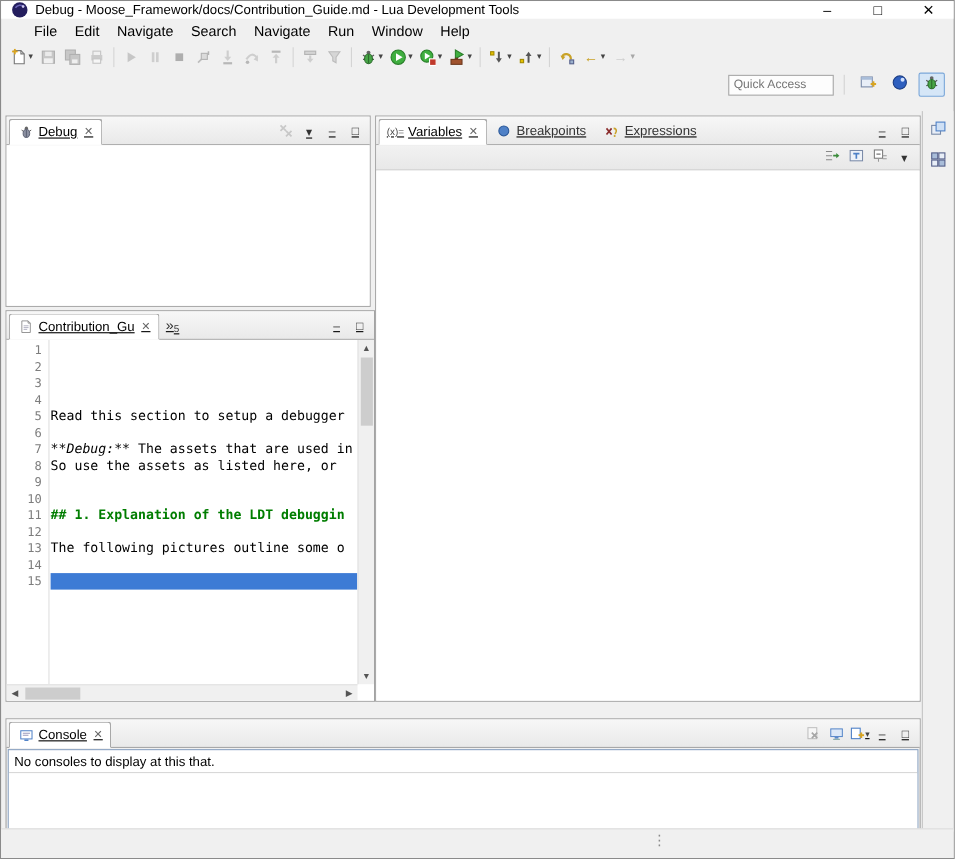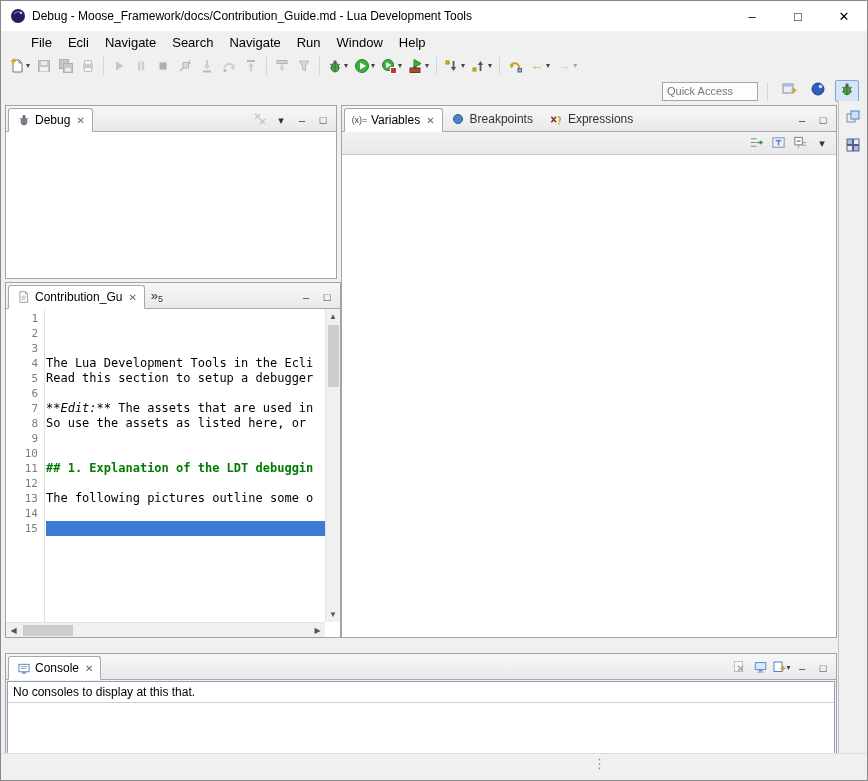--- a/index.html
+++ b/index.html
@@ -1,19 +1,19 @@
 <!DOCTYPE html>
 <html style="--sel: #3d7bd5; --mdh: #007d00;"><head>
 <meta charset="utf-8">
 <style>
   html,body{margin:0;padding:0;background:#c8c8c8;font-family:"Liberation Sans",sans-serif;}
   .window{position:relative;width:868px;height:781px;background:#f0f0f0;border:1px solid #8a8a8a;box-sizing:border-box;overflow:hidden;}
 
   
-  .titlebar{height:30px;background:#ffffff;display:flex;align-items:center;}
+  .titlebar{height:16px;background:#ffffff;display:flex;align-items:center;}
   .app-ic{width:16px;height:16px;margin:0 6px 0 9px;flex:0 0 auto;}
   .title-text{font-size:12px;color:#000;white-space:nowrap;}
   .win-controls{margin-left:auto;display:flex;height:100%;}
   .win-btn{width:46px;height:100%;display:flex;align-items:center;justify-content:center;font-size:13px;color:#000;cursor:default;}
 
   
   .menubar{height:22px;display:flex;align-items:center;padding-left:22px;font-size:13px;color:#000;}
   .menu-item{padding:2px 8px;cursor:default;}
 
   
@@ -27,21 +27,21 @@
   .glyph.gold{color:#c9a227;}
 
   
   .subrow{height:24px;display:flex;align-items:center;justify-content:flex-end;padding-right:8px;gap:5px;}
   .qa-input{width:86px;height:17px;border:1px solid #a6a6a6;background:#fdfdfd;font-size:11px;padding:0 4px;font-family:"Liberation Sans",sans-serif;}
   .persp-btn{width:22px;height:20px;display:flex;align-items:center;justify-content:center;border:1px solid transparent;cursor:default;}
   .persp-btn.active{background:#d5e6f7;border:1px solid #7aa7d9;border-radius:2px;}
 
   
   .view{position:absolute;background:#f1f1f1;border:1px solid #a3a3a3;display:flex;flex-direction:column;box-sizing:border-box;}
-  .tabbar{height:25px;display:flex;align-items:flex-end;background:linear-gradient(#f7f7f7,#e9e9e9);border-bottom:1px solid #a8a8a8;padding-left:2px;flex:0 0 auto;}
+  .tabbar{height:25px;display:flex;align-items:flex-end;background:linear-gradient(#f7f7f7,#e9e9e9);border-bottom:1px solid #a8a8a8;padding-left:2px;flex:0 0 auto;text-decoration:underline;}
   .tab{height:22px;display:flex;align-items:center;gap:4px;padding:0 7px;font-size:12px;color:#333;border:1px solid transparent;white-space:nowrap;cursor:default;}
   .tab.selected{background:#fff;border:1px solid #a8a8a8;border-bottom:1px solid #fff;margin-bottom:-1px;border-radius:3px 3px 0 0;color:#000;}
   .tab .ticon{width:15px;height:14px;display:flex;align-items:center;justify-content:center;}
   .tab .tclose{font-size:10px;color:#666;margin-left:2px;}
   .tabbar-right{margin-left:auto;display:flex;align-items:center;gap:3px;padding:0 4px 3px 0;}
   .vbtn{width:18px;height:16px;display:flex;align-items:center;justify-content:center;font-size:11px;color:#333;cursor:default;}
   .vbtn.dis{filter:grayscale(1);opacity:.45;}
   .view-toolbar{height:22px;display:flex;align-items:center;justify-content:flex-end;gap:4px;padding-right:5px;background:linear-gradient(#f2f2f2,#e8e8e8);border-bottom:1px solid #c9c9c9;flex:0 0 auto;}
   .content{flex:1;background:#fff;position:relative;overflow:hidden;}
 
@@ -93,21 +93,21 @@
     <span class="title-text">Debug - Moose_Framework/docs/Contribution_Guide.md - Lua Development Tools</span>
     <div class="win-controls">
       <div class="win-btn">–</div>
       <div class="win-btn">□</div>
       <div class="win-btn">✕</div>
     </div>
   </div>
 
   <div class="menubar">
     <span class="menu-item">File</span>
-    <span class="menu-item">Ecli</span>
+    <span class="menu-item">Edit</span>
     <span class="menu-item">Navigate</span>
     <span class="menu-item">Search</span>
     <span class="menu-item">Navigate</span>
     <span class="menu-item">Run</span>
     <span class="menu-item">Window</span>
     <span class="menu-item">Help</span>
   </div>
 
   <div class="toolbar">
 
@@ -414,33 +414,32 @@
           </div>
         <div class="line">
             <span class="lnum">2</span>
           </div>
         <div class="line">
             <span class="lnum">3</span>
             <span class="ltext"></span>
           </div>
         <div class="line">
             <span class="lnum">4</span>
-            <span class="ltext">The Lua Development Tools in the Ecli</span>
           </div>
         <div class="line">
             <span class="lnum">5</span>
             <span class="ltext">Read this section to setup a debugger</span>
           </div>
         <div class="line">
             <span class="lnum">6</span>
             <span class="ltext"></span>
           </div>
         <div class="line">
             <span class="lnum">7</span>
-            <span class="ltext"><span class="ital">**Edit:**</span><span> The assets that are used in</span></span>
+            <span class="ltext"><span class="ital">**Debug:**</span><span> The assets that are used in</span></span>
           </div>
         <div class="line">
             <span class="lnum">8</span>
             <span class="ltext">So use the assets as listed here, or </span>
           </div>
         <div class="line">
             <span class="lnum">9</span>
             <span class="ltext"></span>
           </div>
         <div class="line">

